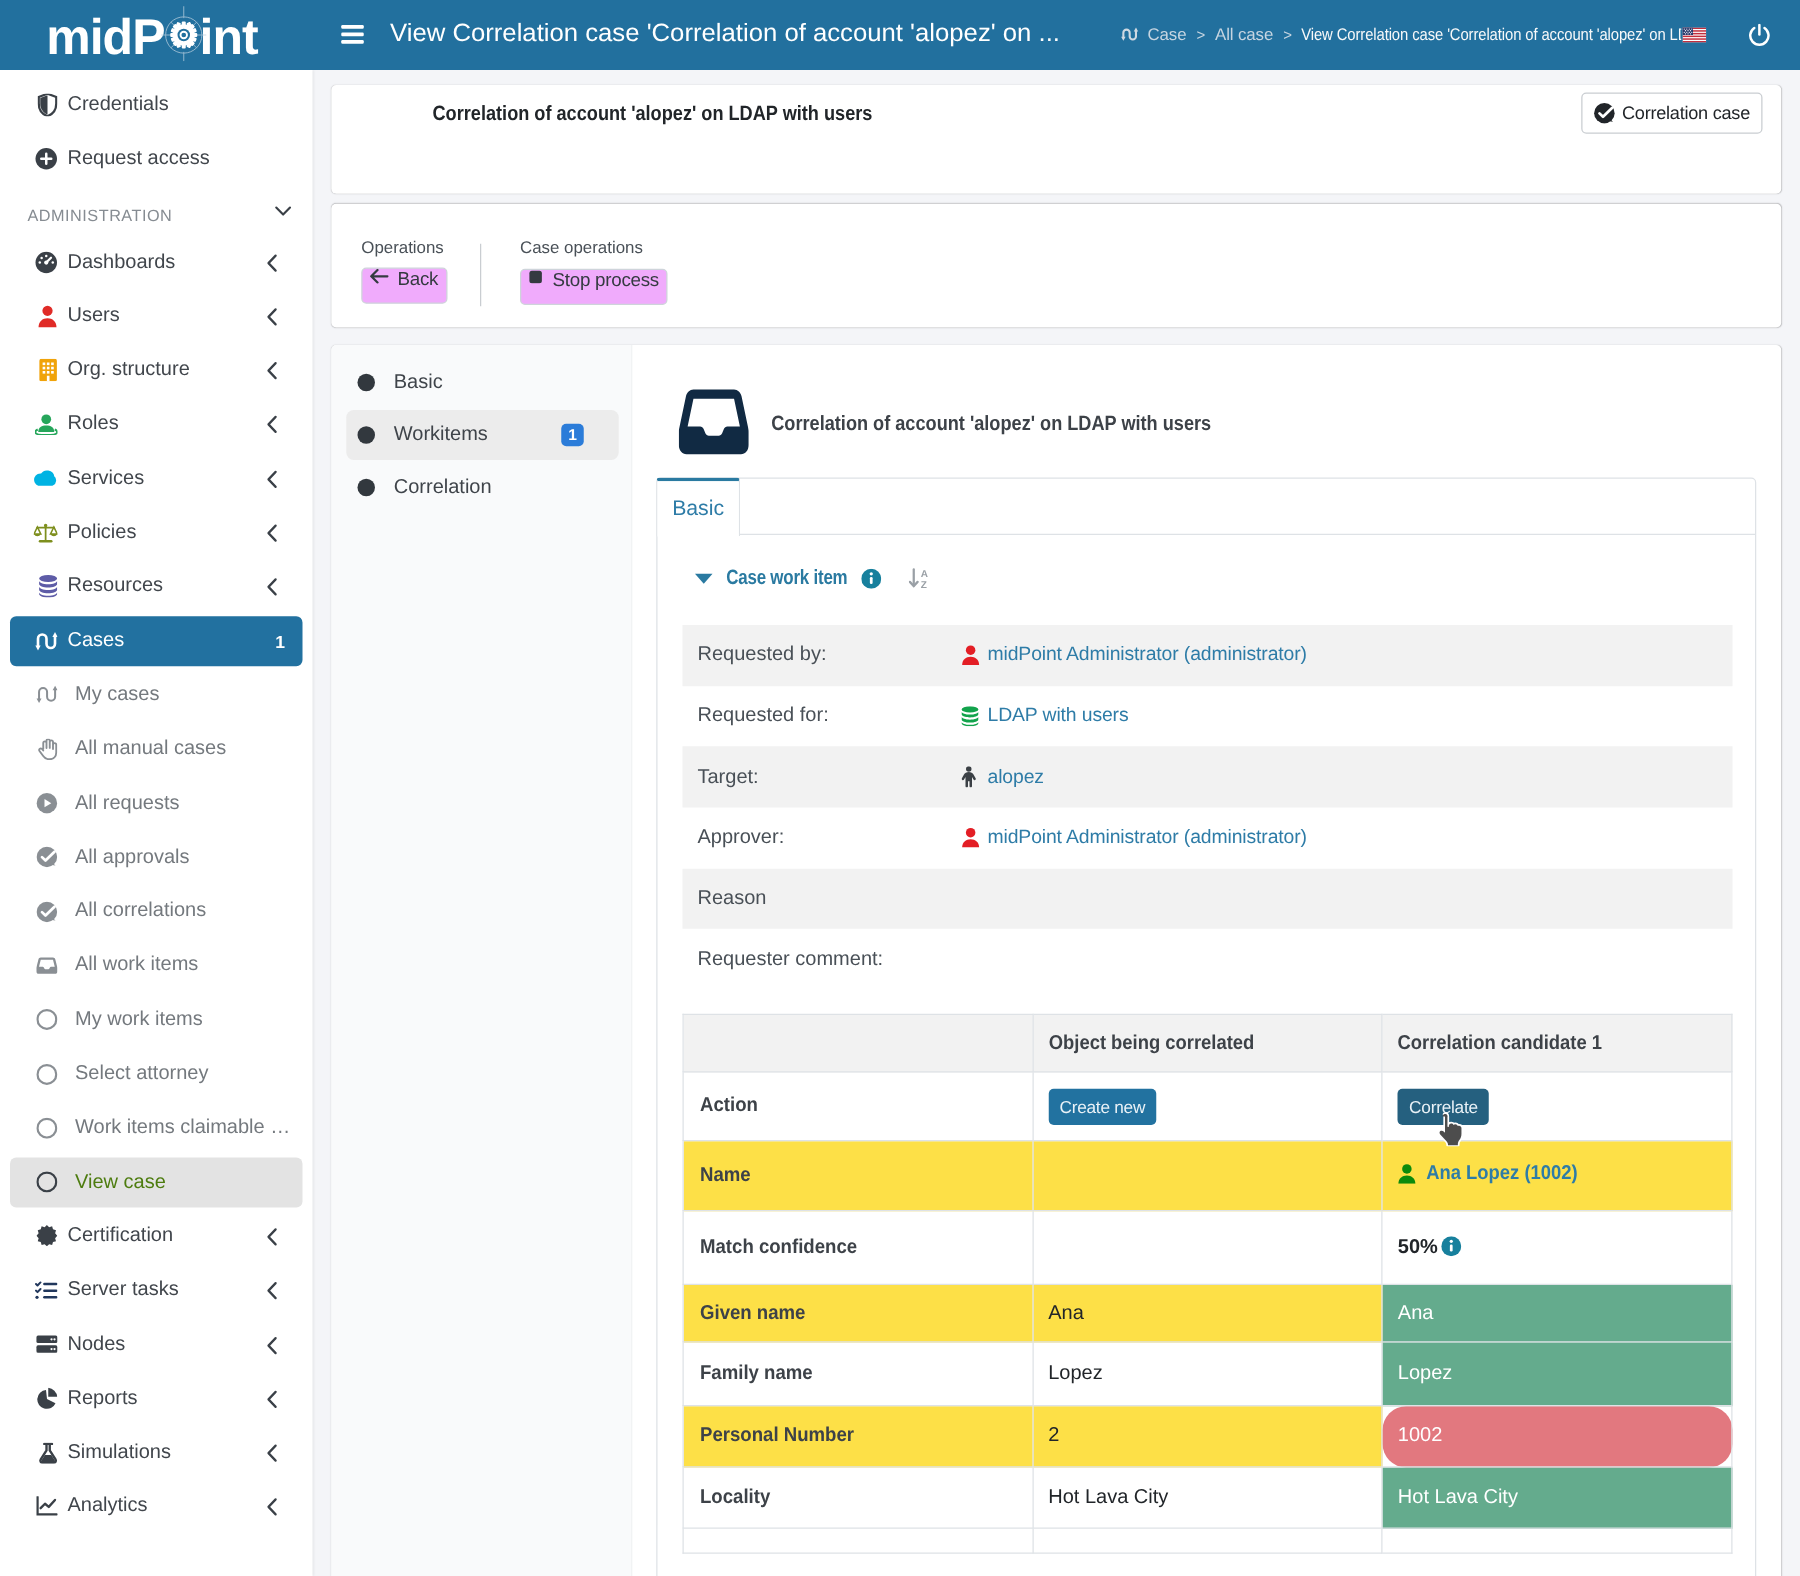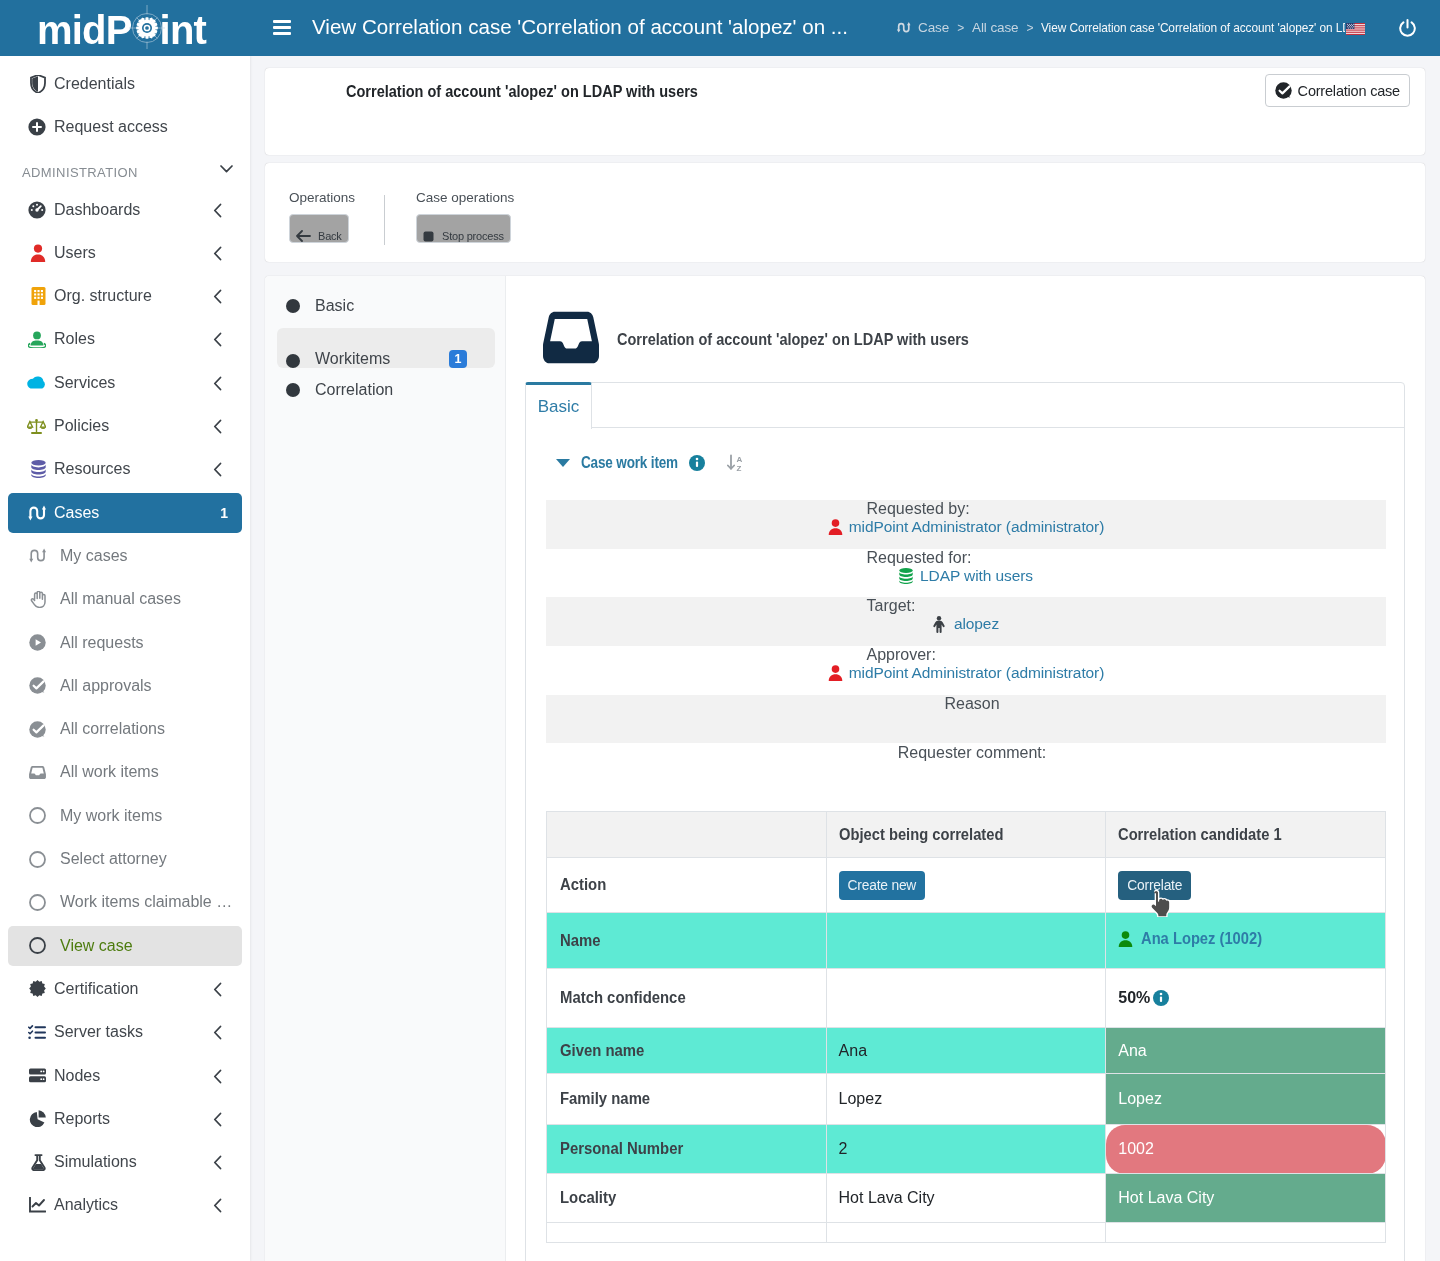--- a/index.html
+++ b/index.html
@@ -38,55 +38,55 @@
 
 
 .card { position:absolute; background:#fff; border-radius:4px; box-shadow:0 0 1px rgba(0,0,0,0.25); }
 #card1 { left:265px; top:68px; width:1160px; height:87px; }
 #card1 .t { position:absolute; left:81px; top:14px; font-weight:bold; font-size:16.5px; color:#212529; transform:scaleX(0.88); transform-origin:0 50%; }
 #c1btn { position:absolute; right:15px; top:6px; height:33px; border:1px solid #c9cdd1; border-radius:4px; display:flex; align-items:center; padding:0 9px; font-size:14.5px; color:#212529; letter-spacing:-0.2px; }
 #c1btn svg { margin-right:6px; }
 #card2 { left:265px; top:163px; width:1160px; height:99px; }
 .opgroup { position:absolute; top:27px; }
 .opgroup .glbl { font-size:13.5px; color:#495057; margin-bottom:9px; }
-.btn-o { display:inline-flex; align-items:flex-end; height:29px; border:1px solid #ced4da; border-radius:4px; background:#a3a3a3; padding:0 6px; font-size:11px; color:#343a40; letter-spacing:-0.2px; }
+.btn-o { display:inline-flex; align-items:flex-start; height:29px; border:1px solid #ced4da; border-radius:4px; background:#f0abfc; padding:0 6px; font-size:15px; color:#343a40; letter-spacing:-0.2px; }
 #opdivider { position:absolute; left:119px; top:32px; height:50px; width:1px; background:#c9cdd1; }
 
 #panel3 { left:265px; top:276px; width:1160px; height:1000px; border-radius:4px; }
 #navcol { position:absolute; left:0; top:0; width:241px; height:100%; background:#f9fafb; border-right:1px solid #ebedef; border-radius:4px 0 0 0; padding:10px 10px 0 12px; }
 .nav3 { display:flex; align-items:center; height:40px; border-radius:6px; font-size:16px; color:#3f444a; padding-left:9px; position:relative; margin-bottom:2px; }
 .nav3 .dot { width:14px; height:14px; border-radius:50%; background:#32383e; margin-right:15px; flex:none; }
-.nav3.sel { background:#ececec;align-items:flex-end; }
+.nav3.sel { background:#ececec; }
 .nav3 .b1 { position:absolute; right:28px; background:#2b7cd9; color:#fff; font-size:12.5px; font-weight:bold; border-radius:4px; width:18px; height:18px; display:flex; align-items:center; justify-content:center; }
 
 #phead { position:absolute; left:278px; top:32px; }
 #ptitle { position:absolute; left:352px; top:54px; font-weight:bold; font-size:16.5px; color:#3d4248; transform:scaleX(0.88); transform-origin:0 50%; }
 #tabcard { position:absolute; left:260px; top:106px; width:880px; height:880px; border:1px solid #dee2e6; border-radius:4px 4px 0 0; }
 #tabstrip { position:absolute; left:0; top:0; width:100%; height:45px; border-bottom:1px solid #dee2e6; }
 #tab1 { position:absolute; left:-1px; top:-1px; width:67px; height:47px; background:#fff; border:1px solid #dee2e6; border-top:3px solid #2a7aa1; border-bottom:none; border-radius:3px 3px 0 0; display:flex; align-items:center; justify-content:center; color:#2e7ca7; font-size:17px; }
 
 #cwi { position:absolute; left:29px; top:70px; display:flex; align-items:center; }
 #cwi .cap { margin-right:10px; display:flex; }
 #cwi .txt { color:#2a7aa1; font-weight:bold; font-size:16.5px; letter-spacing:-0.2px; transform:scaleX(0.82); transform-origin:0 50%; }
 #cwi .info { margin-left:-10px; }
 #cwi .sort { margin-left:22px; }
 
-.drow { position:absolute; left:20px; width:840px; height:48.7px; display:flex; align-items:center; font-size:16px; color:#495057;flex-direction:column; }
+.drow { position:absolute; left:20px; width:840px; height:48.7px; display:flex; align-items:center; font-size:16px; color:#495057; }
 .drow.g { background:#f2f2f2; }
 .drow .dl { width:223px; padding-left:12px; flex:none; }
 .drow .dv { display:flex; align-items:center; color:#2e7ca7; font-size:15.5px; letter-spacing:-0.1px; }
 .drow .dv .vic { width:16px; display:flex; justify-content:flex-start; margin-right:5px; }
 
 
 #ctable { position:absolute; left:20px; top:428px; width:840px; border-collapse:collapse; font-size:16px; }
 #ctable td, #ctable th { border:1px solid #dee2e6; vertical-align:middle; padding:0 12px; }
 #ctable th { text-align:left; font-size:16px; color:#3d4248; background:#f2f2f2; }
 .thx { display:inline-block; transform:scaleX(0.92); transform-origin:0 50%; white-space:nowrap; }
 #ctable .lblc { font-weight:bold; color:#3d4248; padding-left:13px; } #ctable .lblc span { display:inline-block; transform:scaleX(0.93); transform-origin:0 50%; white-space:nowrap; }
-#ctable tr.g td { background:#5eead4; }
+#ctable tr.g td { background:#fde047; }
 .btn-p { display:inline-block; background:#2272a0; color:#eaf2f7; border-radius:4px; font-size:13.8px; padding:7px 9px; letter-spacing:-0.2px; }
 .btn-pd { background:#25607f; }
 .cgreen { background:#64ab8d !important; color:#fff; }
 .cred { background:#e2787f !important; color:#fff;border-radius:19px; }
 .namelink { color:#2e7ca7; font-weight:bold; display:inline-block; transform:scaleX(0.92); transform-origin:0 50%; white-space:nowrap; }
 </style>
 </head>
 <body>
 
 <div id="topbar">

